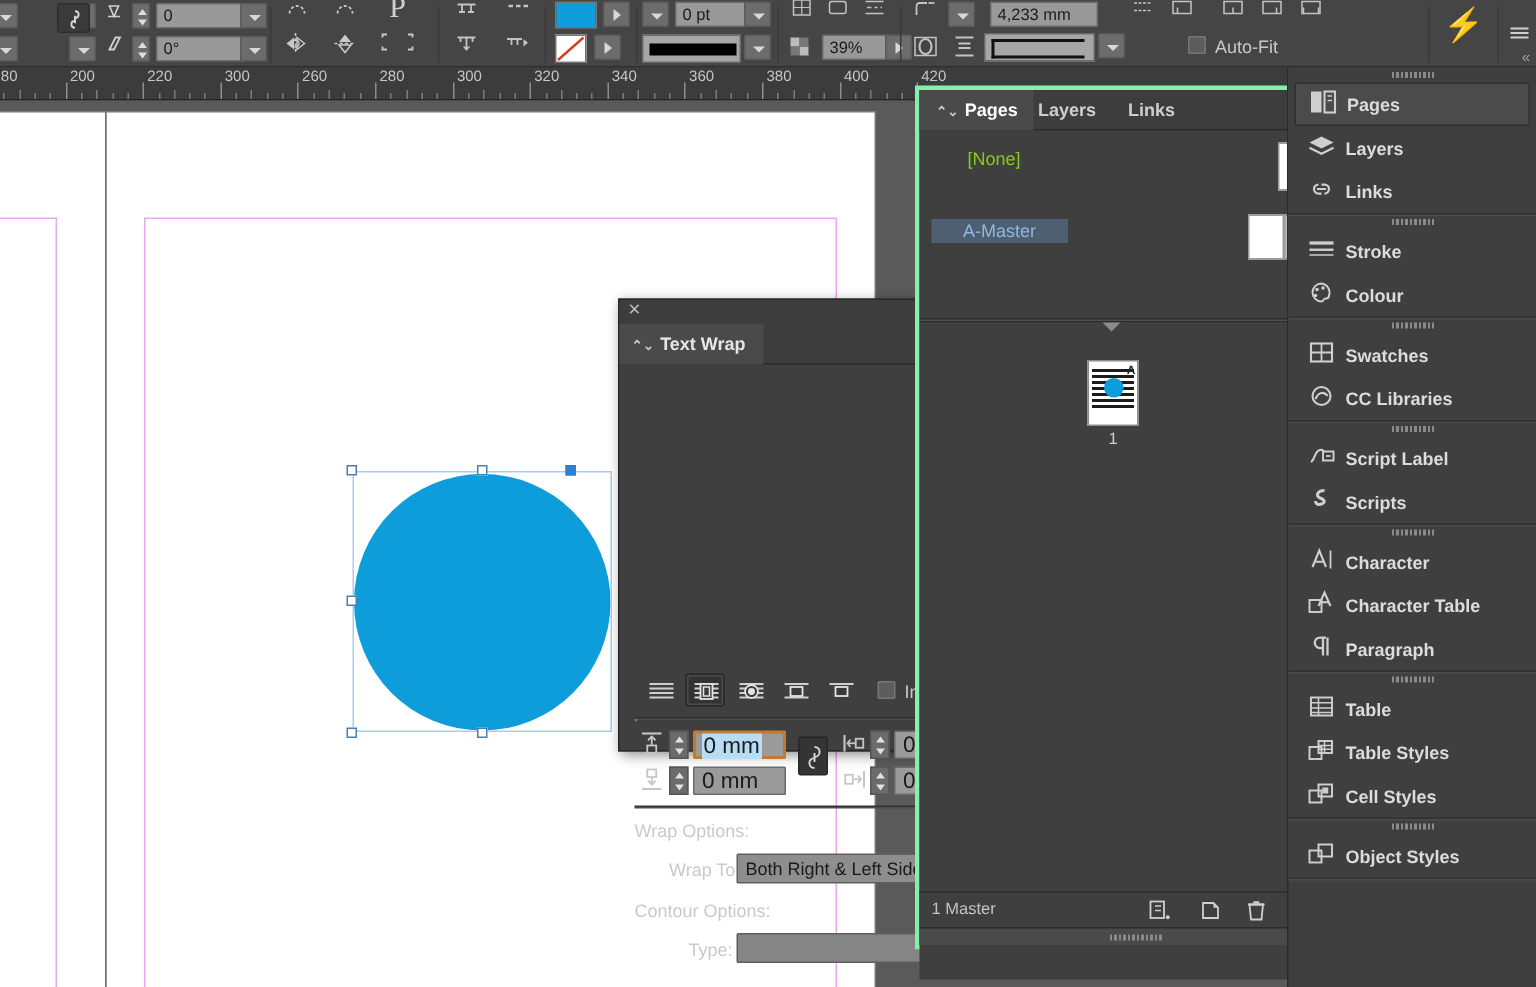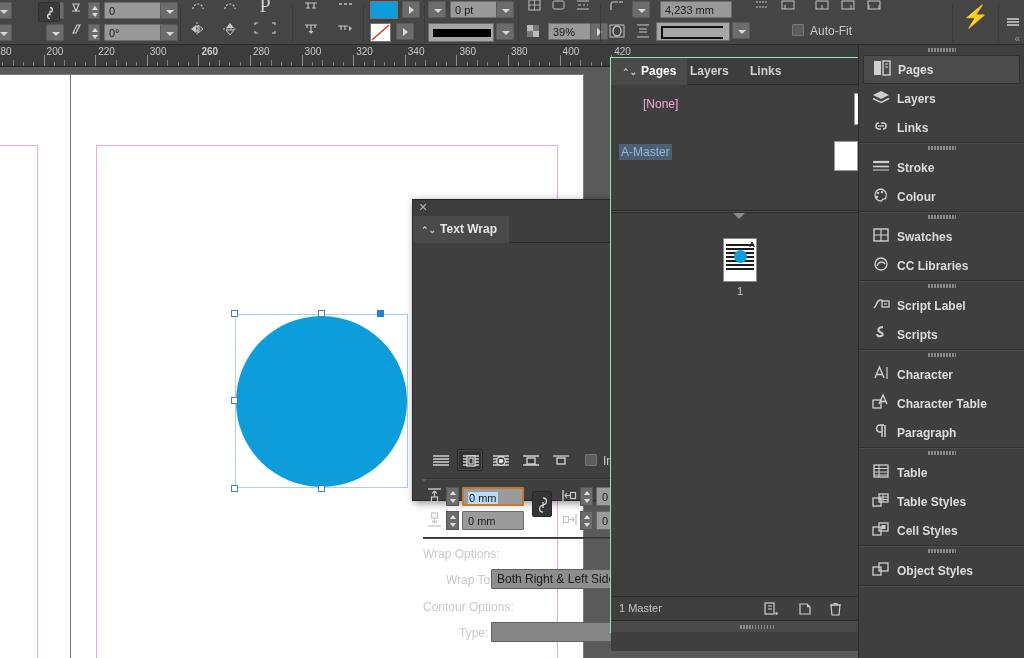--- a/index.html
+++ b/index.html
@@ -87,21 +87,21 @@
   #twp-menu i { position:absolute; left:3px; top:3px; width:11px; height:1.5px; background:#d8d8d8; box-shadow:0 3px 0 #d8d8d8, 0 6px 0 #d8d8d8, 0 9px 0 #d8d8d8;}
   .wrapmode {
     position:absolute; top:249px; width:26px; height:22px; border:1px solid transparent; border-radius:2px;
   }
   .wrapmode.active { background:#333333; border:1px solid #272727; box-shadow:inset 0 0 0 1px #4c4c4c;}
   .wm-glyph { position:absolute; left:4px; top:4px; width:18px; height:14px; }
   .cbx { position:absolute; width:12px; height:12px; background:#5d5d5d; border:1px solid #767676; border-radius:1px;}
   .lbl { position:absolute; color:#c9c9c9; font-size:12px; }
   .offset-field {
     position:absolute; width:62px; height:19px; background:#9b9b9b; border:1px solid #6b6b6b;
-    color:#1b1b1b; font-size:11px; line-height:18px; padding-left:5px; border-radius:1px;
+    color:#1b1b1b; font-size:15px; line-height:18px; padding-left:5px; border-radius:1px;
   }
   .offset-field.focused { border:2px solid #c07b30; background:#9b9b9b; padding-left:4px;}
   .offset-field.focused span { background:#b9dcf5; padding:0 1px; }
   .offset-spin { position:absolute; width:13px; height:19px; background:#6b6b6b; border:1px solid #565656; }
   .offset-spin::before{content:"";position:absolute;left:3px;top:3px;border-left:3px solid transparent;border-right:3px solid transparent;border-bottom:4px solid #e0e0e0;}
   .offset-spin::after {content:"";position:absolute;left:3px;top:11px;border-left:3px solid transparent;border-right:3px solid transparent;border-top:4px solid #e0e0e0;}
   #link-chain { position:absolute; left:119px; top:291px; width:20px; height:26px; background:#343434; border:1px solid #272727; border-radius:2px;}
   .select-box {
     position:absolute; height:20px; background:#8e8e8e; border:1px solid #5f5f5f;
     color:#1a1a1a; font-size:12px; line-height:19px; padding-left:5px; border-radius:1px;
@@ -116,34 +116,34 @@
   #context-menu {
     position:absolute; left:658px; top:228px; width:214px; height:40px;
     background:#d8d8d8; border:1px solid #9a9a9a; box-shadow:2px 2px 7px rgba(0,0,0,.5);
   }
   .cm-item { height:20px; line-height:20px; padding-left:18px; font-size:13px; color:#111; }
   .cm-item.sel { background:#1473e6; color:#ffffff; }
 
   
   #pages-panel {
     position:absolute; left:610px; top:57px; width:295px; height:576px;
-    background:#3f3f3f; border:1px solid #86efac;
+    background:#3f3f3f; border:3px solid #86efac;
   }
   #pages-tabrow { position:absolute; left:0; top:0; width:100%; height:27px; background:#3d3d3d; border-bottom:1px solid #2b2b2b;}
   .ptab { position:absolute; top:0; height:27px; line-height:27px; font-size:12px; font-weight:bold; padding:0 11px; color:#cfcfcf;}
   .ptab.active { background:#4a4a4a; color:#ffffff; }
   .ptab .dbl-arrow { font-size:9px; margin-right:4px; color:#c8c8c8;}
   #ptab-more { position:absolute; right:30px; top:7px; font-size:11px; color:#c0c0c0; letter-spacing:-1px;}
   #ptab-divider { position:absolute; right:24px; top:6px; width:1px; height:15px; background:#5e5e5e;}
   #pages-menu { position:absolute; right:4px; top:6px; width:16px; height:15px;}
   #pages-menu i { position:absolute; left:2px; top:2px; width:12px; height:1.5px; background:#cecece; box-shadow:0 3px 0 #cecece, 0 6px 0 #cecece, 0 9px 0 #cecece;}
   #masters-area { position:absolute; left:0; top:27px; width:100%; height:125px; background:#3f3f3f;}
   .master-row { position:absolute; left:0; width:100%; height:28px;}
   .master-name { position:absolute; left:8px; font-size:12px; }
-  .master-name.sel { background:#4f5f72; color:#8fb8e0; padding:1px 2px; }
+  .master-name.sel { background:#4f5f72; color:#8fb8e0; padding:1px 21px; }
   .mthumb { position:absolute; background:#ffffff; border:1px solid #9a9a9a;}
   .mthumb-ghost { position:absolute; background:#b6c3cf; border:1px solid #9a9a9a;}
   #pages-split { position:absolute; left:0; top:152px; width:100%; height:3px; background:#4f4f4f; border-top:1px solid #2c2c2c; border-bottom:1px solid #2c2c2c;}
   #pages-list-area { position:absolute; left:0; top:155px; width:100%; height:438px; background:#3f3f3f;}
   #pages-scrollbar { position:absolute; right:0; top:0; width:11px; height:100%; background:#3a3a3a; border-left:1px solid #2e2e2e;}
   #pages-scroll-up { position:absolute; left:2px; top:3px; border-left:4px solid transparent;border-right:4px solid transparent;border-bottom:5px solid #8e8e8e;}
   #pages-scroll-dn { position:absolute; left:2px; bottom:3px; border-left:4px solid transparent;border-right:4px solid transparent;border-top:5px solid #8e8e8e;}
   #page-thumb-wrap { position:absolute; left:112px; top:25px; width:34px; }
   #page-thumb { position:relative; width:34px; height:44px; background:#ffffff; border:1px solid #8c8c8c; overflow:hidden;}
   .pt-line { position:absolute; left:2px; background:#1c1c1c; height:2px; }
@@ -410,21 +410,21 @@
     <div class="rtick" style="left: 115.84px; height: 6px; background: rgb(125, 125, 125);"></div>
     <div class="rtick" style="left: 126.16px; height: 4px; background: rgb(125, 125, 125);"></div>
     <div class="rtick" style="left: 136.48px; height: 4px; background: rgb(125, 125, 125);"></div>
     <div class="rtick" style="left: 146.8px; height: 11px;"></div>
     <div class="rlabel" style="left: 149.8px;">300</div>
     <div class="rtick" style="left: 157.12px; height: 4px; background: rgb(125, 125, 125);"></div>
     <div class="rtick" style="left: 167.44px; height: 6px; background: rgb(125, 125, 125);"></div>
     <div class="rtick" style="left: 177.76px; height: 4px; background: rgb(125, 125, 125);"></div>
     <div class="rtick" style="left: 188.08px; height: 4px; background: rgb(125, 125, 125);"></div>
     <div class="rtick" style="left: 198.4px; height: 11px;"></div>
-    <div class="rlabel" style="left: 201.4px; font-weight: bold;">260</div>
+    <div class="rlabel" style="left: 201.4px;">260</div>
     <div class="rtick" style="left: 208.72px; height: 4px; background: rgb(125, 125, 125);"></div>
     <div class="rtick" style="left: 219.04px; height: 6px; background: rgb(125, 125, 125);"></div>
     <div class="rtick" style="left: 229.36px; height: 4px; background: rgb(125, 125, 125);"></div>
     <div class="rtick" style="left: 239.68px; height: 4px; background: rgb(125, 125, 125);"></div>
     <div class="rtick" style="left: 250px; height: 11px;"></div>
     <div class="rlabel" style="left: 253px;">280</div>
     <div class="rtick" style="left: 260.32px; height: 4px; background: rgb(125, 125, 125);"></div>
     <div class="rtick" style="left: 270.64px; height: 6px; background: rgb(125, 125, 125);"></div>
     <div class="rtick" style="left: 280.96px; height: 4px; background: rgb(125, 125, 125);"></div>
     <div class="rtick" style="left: 291.28px; height: 4px; background: rgb(125, 125, 125);"></div>
@@ -621,21 +621,21 @@
     <div class="ptab" style="left:128px;">Links</div>
     <div id="ptab-more">»</div>
     <div id="ptab-divider"></div>
     <div id="pages-menu">
         <i></i>
       </div>
   </div>
 
   <div id="masters-area">
     <div class="master-row" style="top:8px;">
-      <div class="master-name" style="top:4px;color:#f9a8d4;padding-left:24px;">[None]</div>
+      <div class="master-name" style="top:4px;color:#84cc16;padding-left:24px;">[None]</div>
       <div class="mthumb" style="right:24px;top:0;width:26px;height:32px;"></div>
     </div>
     <div class="master-row" style="top:56px;">
       <div class="master-name sel" style="top:3px;">A-Master</div>
       <div class="mthumb" style="right:46px;top:0;width:24px;height:30px;"></div>
       <div class="mthumb-ghost" style="right:22px;top:0;width:24px;height:30px;">
         <div style="position:absolute;left:8px;top:10px;width:9px;height:9px;border-radius:50%;background:#1f8fd0;"></div>
       </div>
     </div>
   </div>

